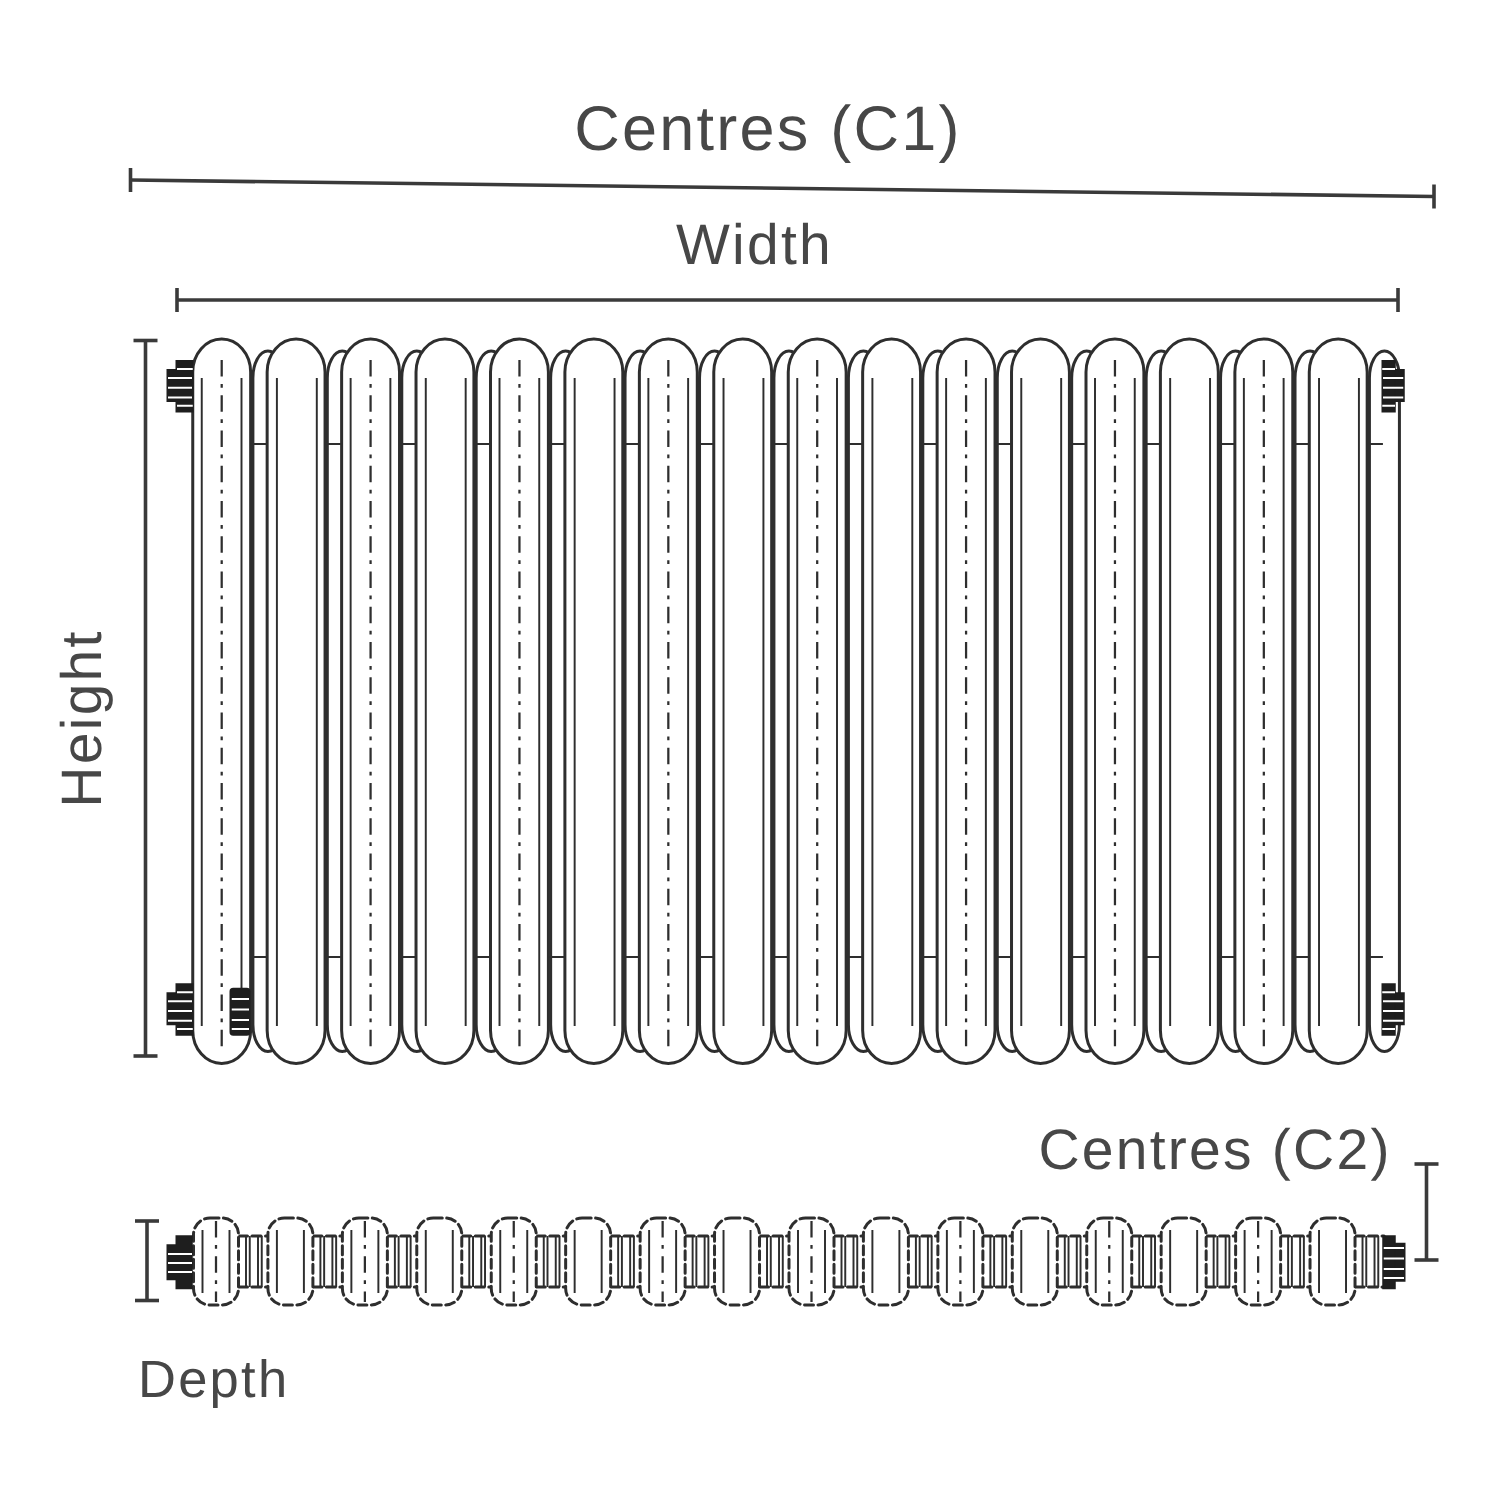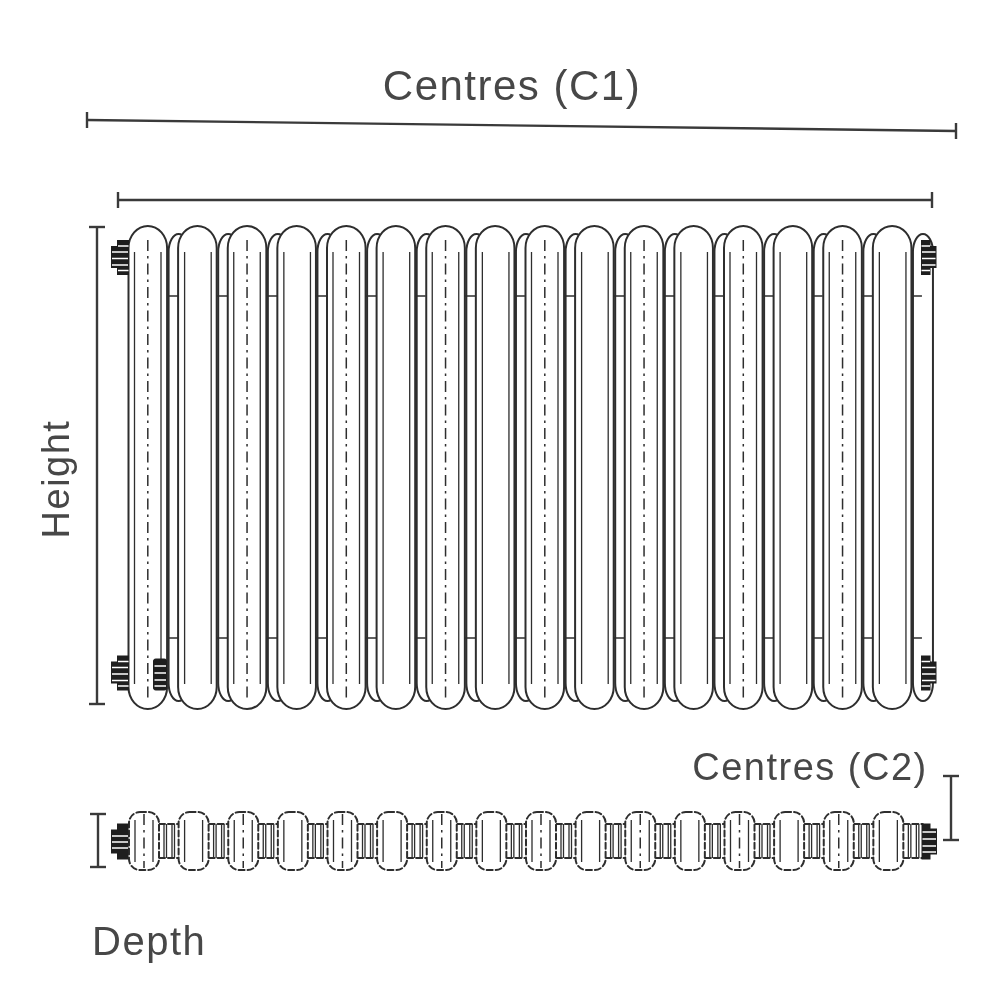--- a/index.html
+++ b/index.html
@@ -9,21 +9,21 @@
   }
   svg { position:absolute; left:0; top:0; }
   .label {
     position:absolute; color:#474747; font-weight:300; letter-spacing:1.5px;
     white-space:nowrap; font-family:"Liberation Sans", sans-serif;
   }
   .label-c1     { left:512px; top:62px;  font-size:42px; transform:translateX(-50%); }
   .label-width  { left:503px; top:143px; font-size:38px; transform:translateX(-50%); }
   .label-height { left:56px;  top:479px; font-size:38px; transform:translate(-50%,-50%) rotate(-90deg); }
   .label-c2     { left:810px; top:746px; font-size:38px; transform:translateX(-50%); }
-  .label-depth  { left:92px;  top:919px; font-size:40px; }
+  .label-depth  { left:92px;  top:900px; font-size:35px; }
 
   .ln    { stroke:#2e2e2e; stroke-width:2;   fill:none; stroke-linecap:round; }
   .f-w   { fill:#ffffff; }
   .thin  { stroke:#2e2e2e; stroke-width:1.3; fill:none; }
   .cl    { stroke:#2e2e2e; stroke-width:1.5; fill:none; stroke-dasharray:11 5 2.5 5; }
   .dim   { stroke:#3a3a3a; stroke-width:2.4; fill:none; stroke-linecap:butt; }
   .dark  { fill:#1e1e1e; stroke:#1e1e1e; stroke-width:1; }
   .ridge { stroke:#ffffff; stroke-width:1.4; fill:none; }
   .pd    { stroke-dasharray:6 3; }
 </style>
@@ -151,16 +151,17 @@
     </g>
 
     <g>
       <line class="dim" x1="98" y1="814" x2="98" y2="867"></line>
       <line class="dim" x1="90" y1="814" x2="106" y2="814"></line>
       <line class="dim" x1="90" y1="867" x2="106" y2="867"></line>
     </g>
   </svg>
 
   <div class="label label-c1">Centres (C1)</div>
+  <div class="label label-width">Width</div>
   <div class="label label-height">Height</div>
   <div class="label label-c2">Centres (C2)</div>
   <div class="label label-depth">Depth</div>
 </div>
 
 </body></html>

